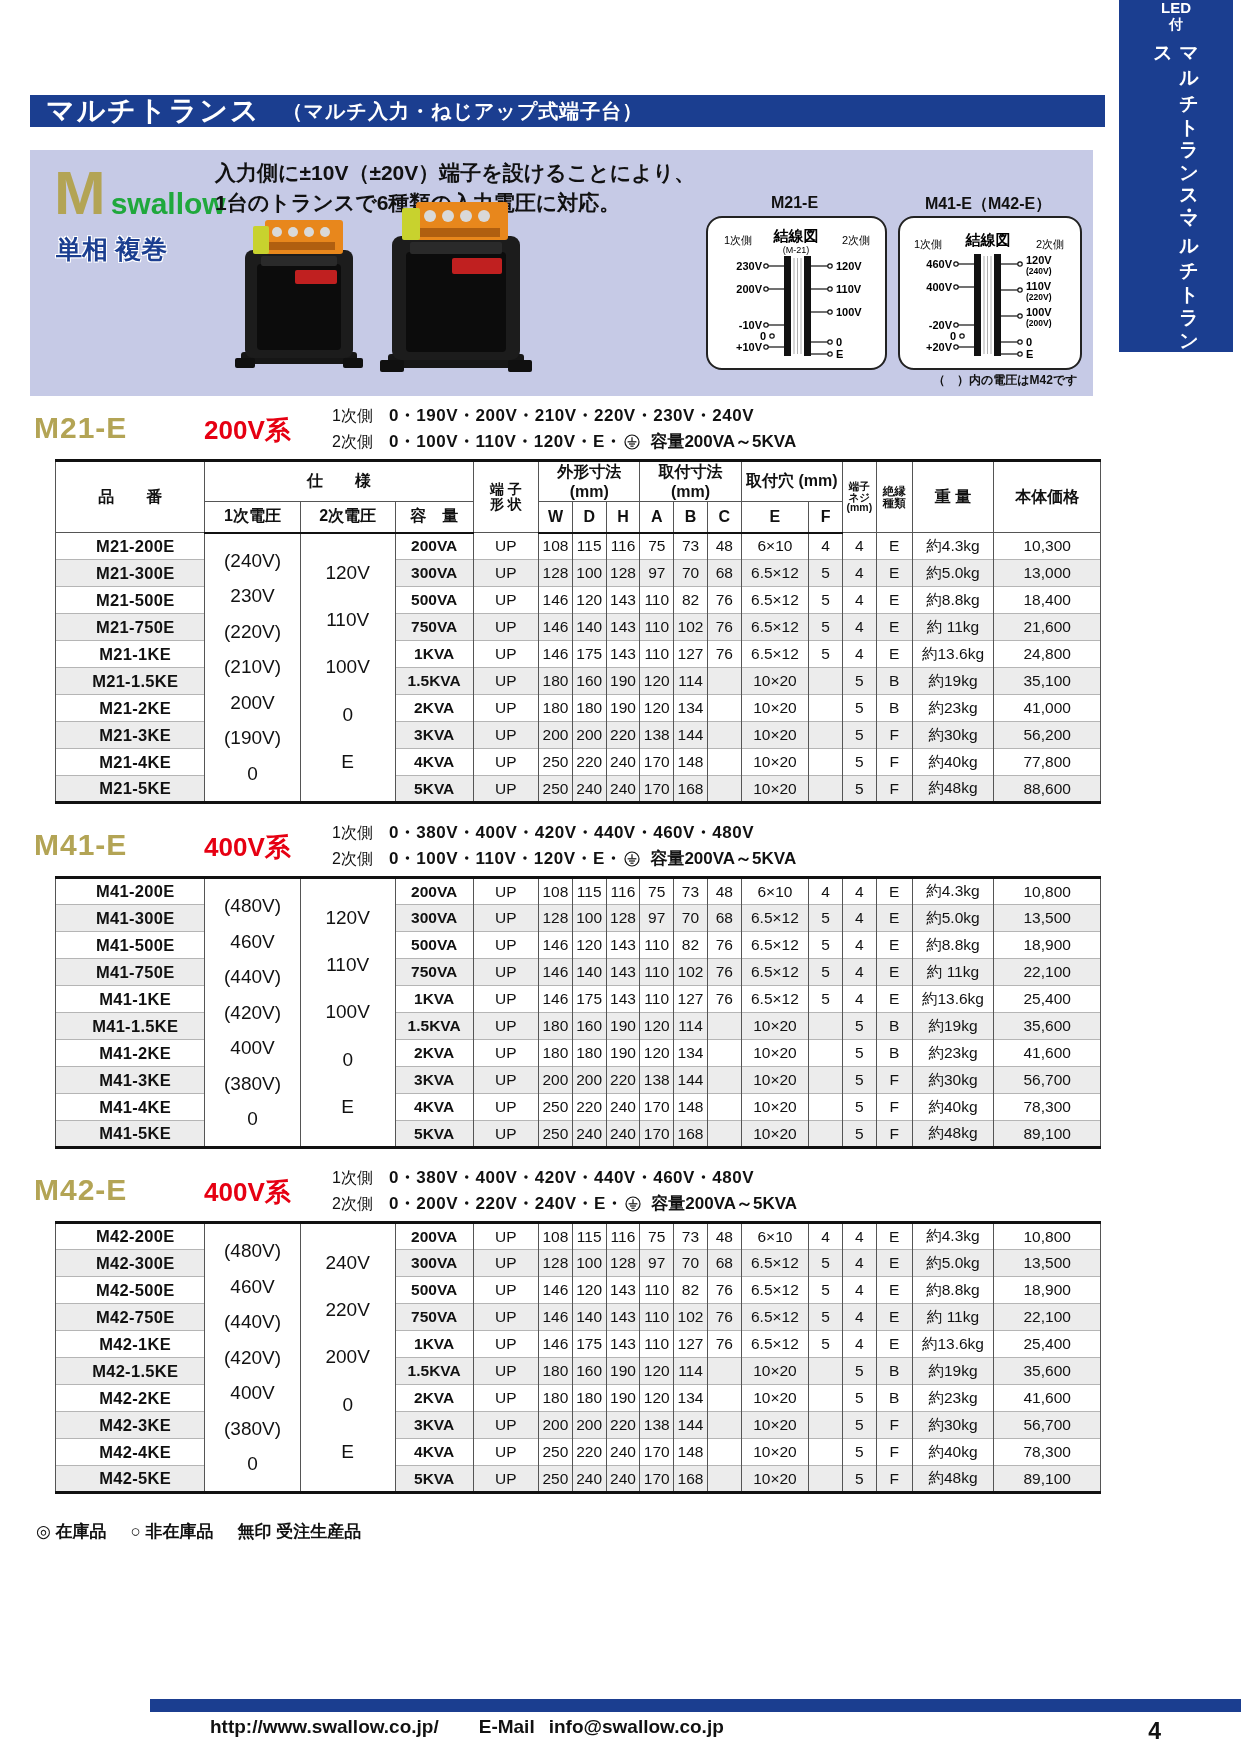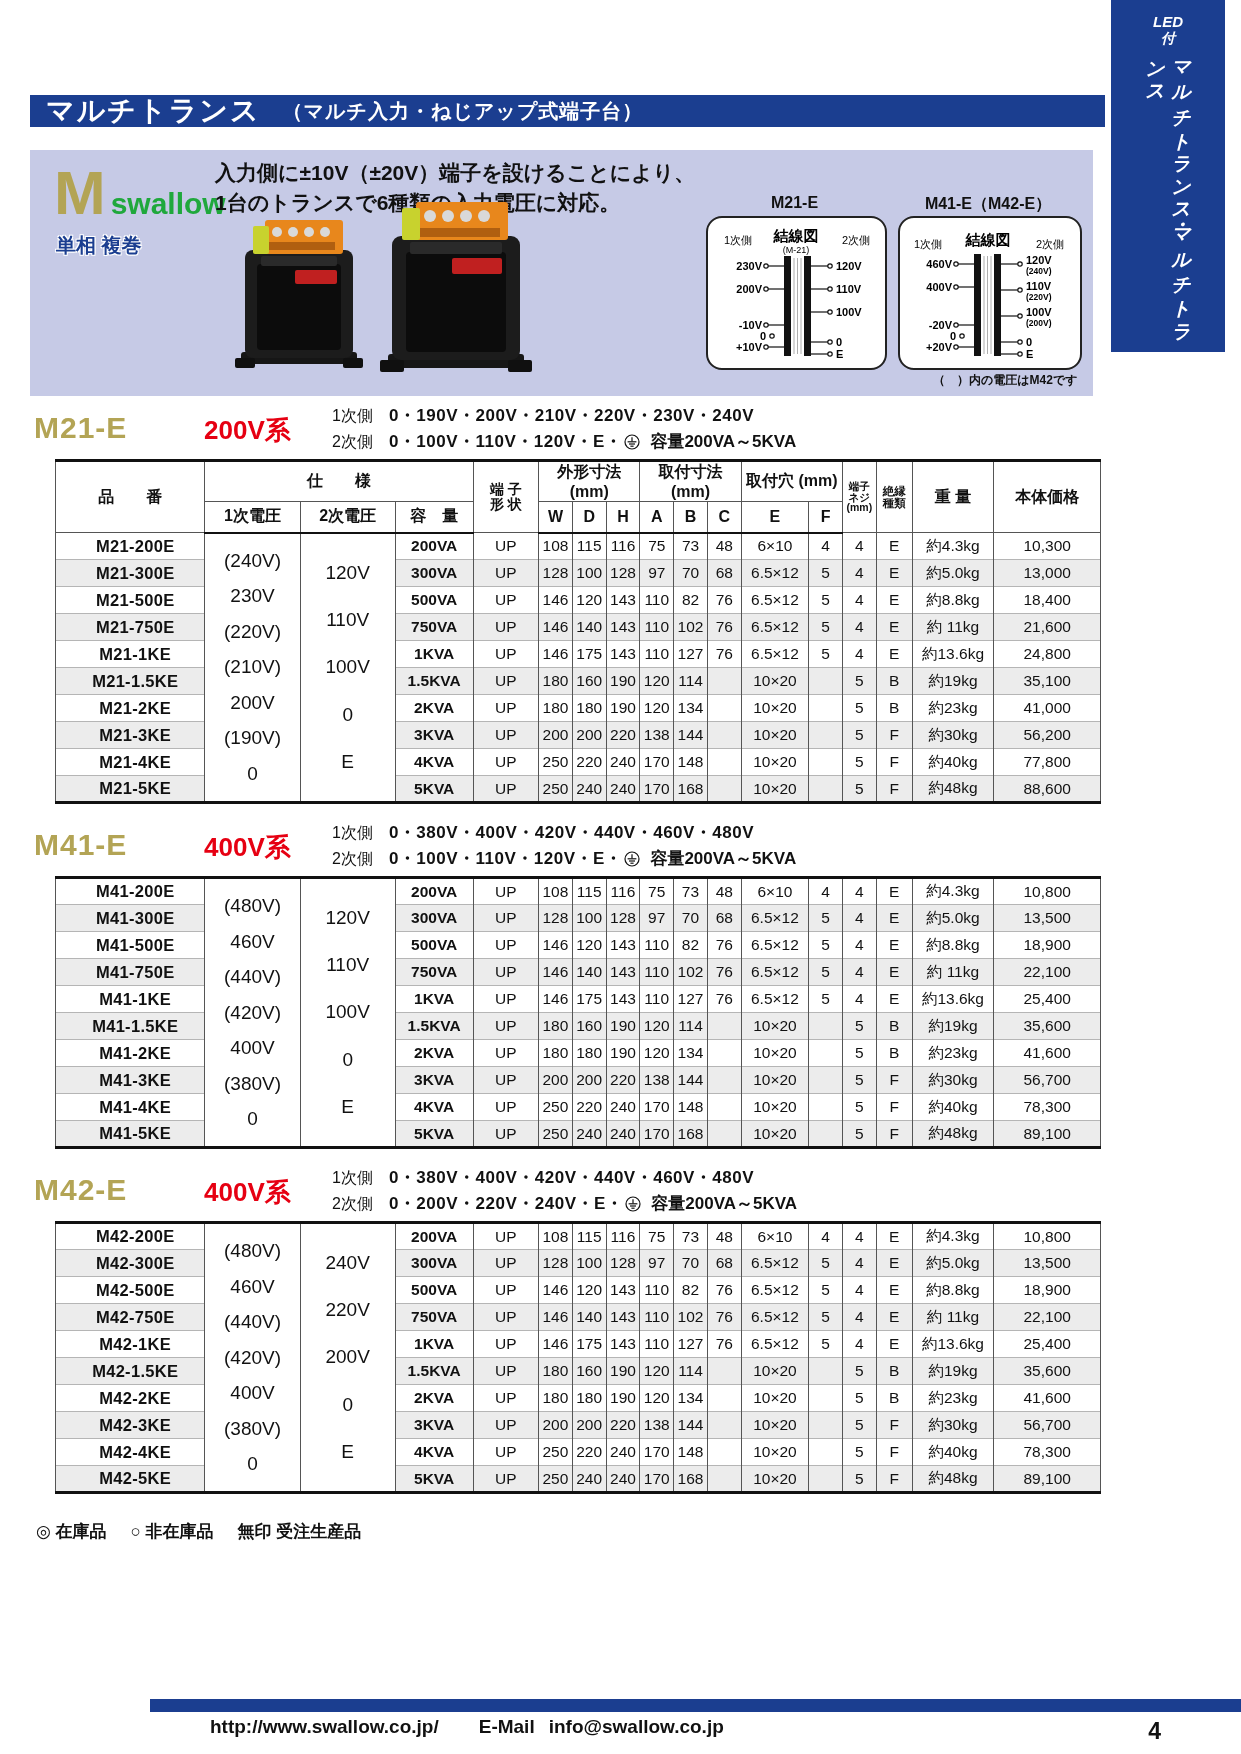--- a/index.html
+++ b/index.html
@@ -1,38 +1,38 @@
 <!DOCTYPE html>
 <html><head>
 <meta charset="utf-8">
 <style>
   html,body{margin:0;padding:0;background:#fff;}
   body{font-family:"Liberation Sans","DejaVu Sans",sans-serif;color:#111;}
   .page{position:relative;width:1241px;height:1754px;background:#fff;overflow:hidden;}
 
   
-  .side-tab{position:absolute;top:0;right:16px;width:114px;height:352px;background:#1b3e90;
-    display:flex;flex-direction:column;align-items:center;padding-top:14px;box-sizing:border-box;font-style:italic;}
+  .side-tab{position:absolute;top:0;right:8px;width:114px;height:352px;background:#1b3e90;
+    display:flex;flex-direction:column;align-items:center;box-sizing:border-box;}
   .side-tab .led{color:#fff;font-size:15px;line-height:16px;font-weight:bold;}
   .side-tab .fu{color:#fff;font-size:14px;line-height:16px;font-weight:bold;}
   .side-tab .vtxt{margin-top:2px;color:#fff;font-size:19px;font-weight:bold;letter-spacing:2px;
     writing-mode:vertical-rl;text-orientation:mixed;}
 
   
   .banner{position:absolute;left:30px;top:95px;width:1075px;height:32px;background:#1b3e90;
     display:flex;align-items:center;box-sizing:border-box;padding-left:16px;}
   .banner .t1{color:#fff;font-size:28px;font-weight:bold;letter-spacing:2px;}
   .banner .t2{color:#fff;font-size:20px;font-weight:bold;margin-left:22px;letter-spacing:1px;}
 
   
   .panel{position:absolute;left:30px;top:150px;width:1063px;height:246px;background:#c6cae6;}
   .logo{position:absolute;left:24px;top:14px;}
   .logo .m{font-size:62px;font-weight:bold;color:#b3a455;line-height:58px;}
   .logo .series{font-size:30px;font-weight:bold;color:#1fa83c;margin-left:5px;}
-  .phase{position:absolute;left:26px;top:82px;font-size:20px;font-weight:bold;color:#1b3e90;
+  .phase{position:absolute;left:26px;top:82px;font-size:26px;font-weight:bold;color:#1b3e90;
     text-shadow:-1px -1px 0 #fff,1px -1px 0 #fff,-1px 1px 0 #fff,1px 1px 0 #fff;}
   .features{position:absolute;left:26px;top:118px;font-size:19px;font-weight:bold;line-height:28px;color:#111;}
   .headline{position:absolute;left:185px;top:8px;font-size:21px;font-weight:bold;line-height:30px;color:#111;}
   .photo{position:absolute;}
 
   .diag-title{position:absolute;font-size:16px;font-weight:bold;color:#111;text-align:center;}
   .diag-box{position:absolute;background:#fff;border:2.5px solid #222;border-radius:16px;}
   .diag-note{position:absolute;font-size:12px;font-weight:bold;color:#111;margin-left:23px;}
 
   

